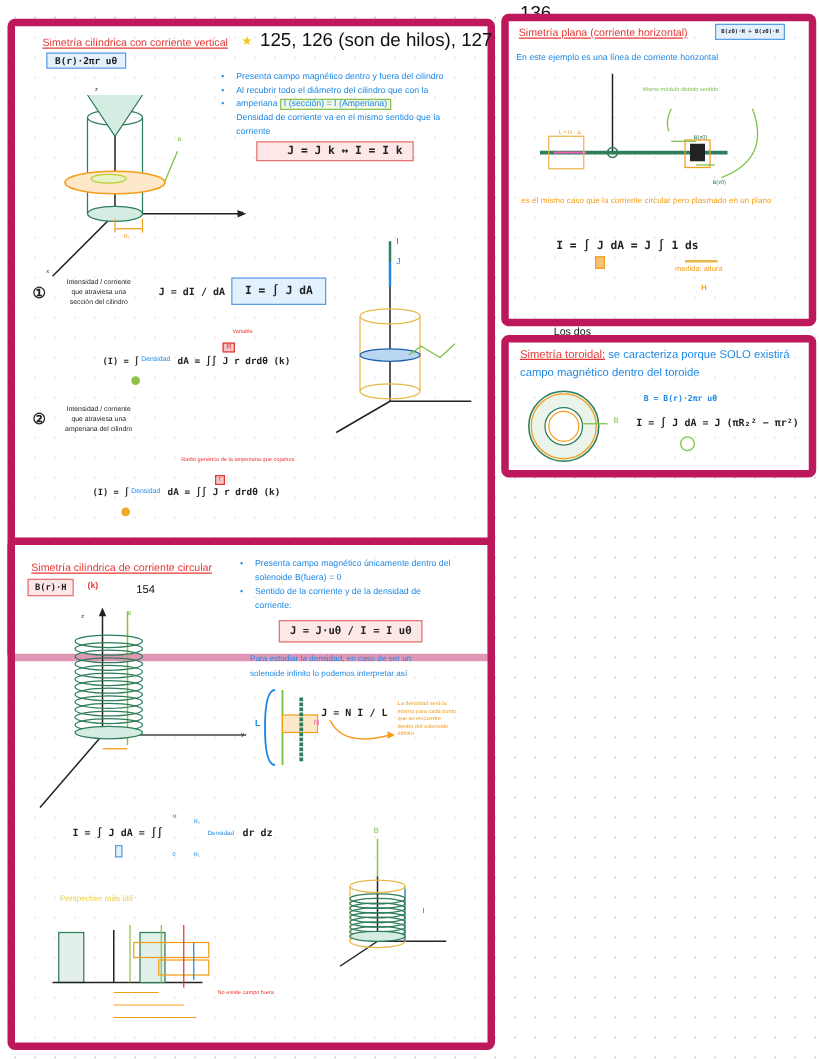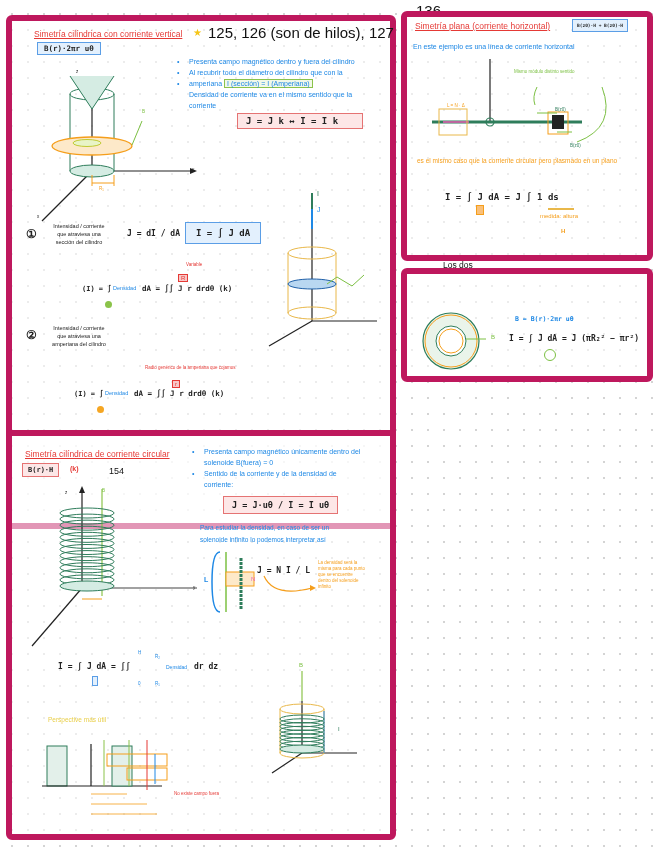--- a/index.html
+++ b/index.html
@@ -74,21 +74,21 @@
 
   <ul class="abs bullet-list blue" style="left:165px; top:35px; width:220px;">
     <li>Presenta campo magnético dentro y fuera del cilindro</li>
     <li><span>Al recubrir todo el diámetro del cilindro que con la</span></li>
     <li><span>amperiana</span> <span class="box-green">I (sección) = I (Amperiana)</span></li>
   </ul>
   <div class="abs blue" style="left:177px; top:68px; font-size:7px; line-height:11px; width:210px;">
     <div>Densidad de corriente va en el mismo sentido que la</div>
     <div>corriente</div>
   </div>
-  <div class="abs box-red formula" style="left:193px; top:92px; font-size:9px; width:126px; text-align:left;margin-left:32px;">J = J k  ↔  I = I k</div>
+  <div class="abs box-red formula" style="left:193px; top:92px; font-size:9px; width:126px; text-align:right;">J = J k  ↔  I = I k</div>
 
   <div class="abs" style="left:14px; top:206px; font-size:12px; font-weight:bold;">①</div>
   <div class="abs small" style="left:32px; top:201px; text-align:center; width:70px; font-size:5.5px; line-height:8px;">
     <div>Intensidad / corriente</div>
     <div>que atraviesa una</div>
     <div>sección del cilindro</div>
   </div>
   <div class="abs formula" style="left:115px; top:208px; font-size:8px;">J = dI / dA</div>
   <div class="abs box-blue formula" style="left:173px; top:201px; font-size:9px; padding:5px 10px;">I = ∫ J dA</div>
 
@@ -156,20 +156,24 @@
   <div class="abs orange" style="left:10px; top:138px; width:230px; font-size:6.5px; line-height:12px;">es el mismo caso que la corriente circular pero plasmado en un plano</div>
   <div class="abs formula" style="left:38px; top:175px; font-size:9px;">I = ∫ J dA = J ∫ 1 ds</div>
   <div class="abs" style="left:69px; top:188px; width:8px; height:10px; background:#f9c07a; border:1px solid #f59e1b;"></div>
   <div class="abs" style="left:141px; top:191px; width:26px; height:1.5px; background:#e9b84a;"></div>
   <div class="abs orange" style="left:133px; top:196px; font-size:6px;">medida: altura</div>
   <div class="abs orange" style="left:154px; top:211px; font-size:6px; font-weight:bold;">H</div>
 </div>
 
 <div class="abs" style="left:407px; top:260px; font-size:8.5px; color:#111;padding-left:36px;">Los dos</div>
 <div class="panel" style="left:401px; top:268px; width:252px; height:114px;">
+  <div class="abs" style="left:9px; top:2px; width:235px; font-size:9px; line-height:15px;">
+    <span class="title-red" style="font-size:9px;">Simetría toroidal:</span>
+    <span class="blue">se caracteriza porque SOLO existirá campo magnético dentro del toroide</span>
+  </div>
   <svg width="100" height="80" style="left:14px; top:35px;">
     <circle cx="30" cy="32" r="28" fill="#eaf4ea" stroke="#2e7d5b" stroke-width="1.2"></circle>
     <circle cx="30" cy="32" r="26" fill="none" stroke="#f59e1b" stroke-width="1"></circle>
     <circle cx="30" cy="32" r="15" fill="#ffffff" stroke="#2e7d5b" stroke-width="1"></circle>
     <circle cx="30" cy="32" r="12" fill="none" stroke="#f59e1b" stroke-width="1"></circle>
     <line x1="45" y1="30" x2="65" y2="30" stroke="#7cc043" stroke-width="1"></line>
   </svg>
   <div class="abs tiny green" style="left:84px; top:60px; font-size:6px;">B</div>
   <div class="abs formula blue" style="left:108px; top:41px; font-size:6.5px; color:#1e88e5;">B = B(r)·2πr uθ</div>
   <div class="abs formula" style="left:102px; top:60px; font-size:8px;">I = ∫ J dA = J (πR₂² − πr²)</div>

